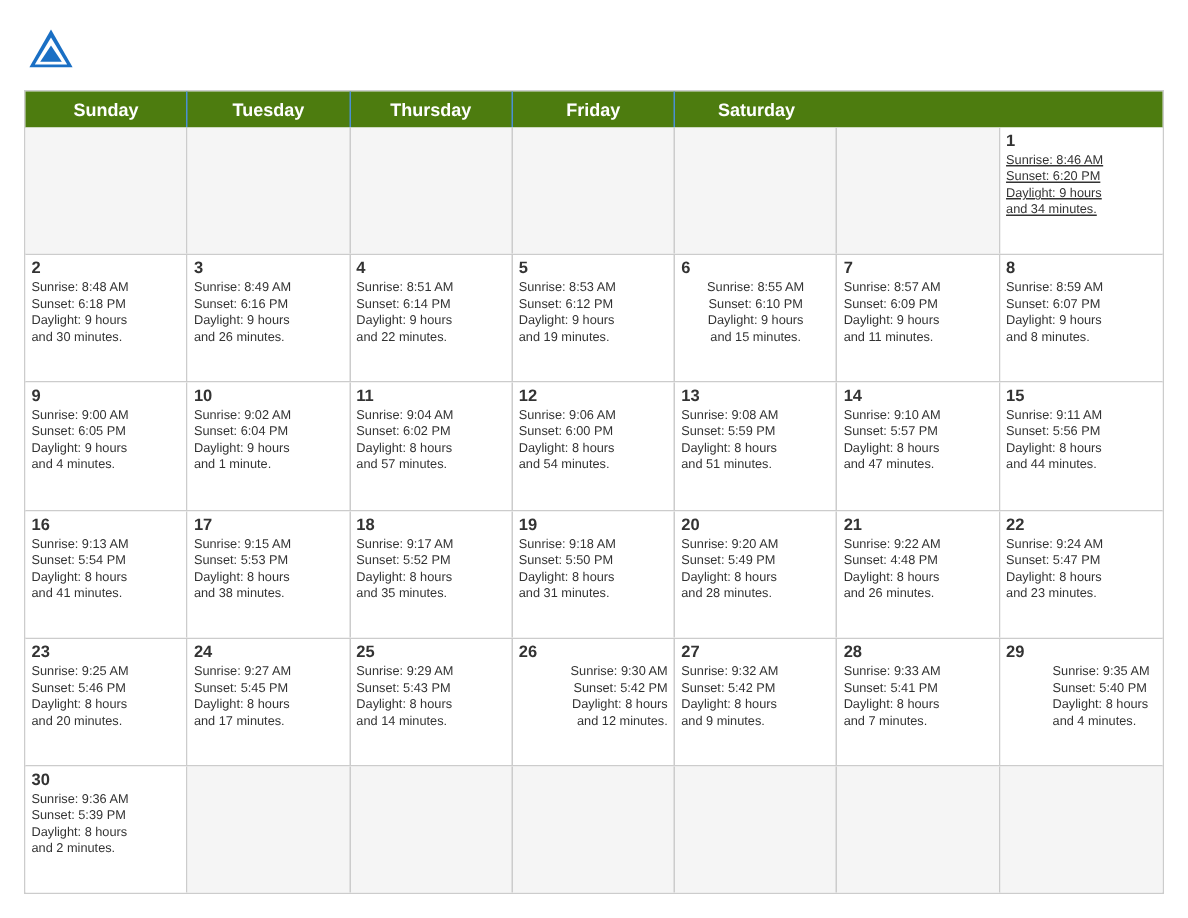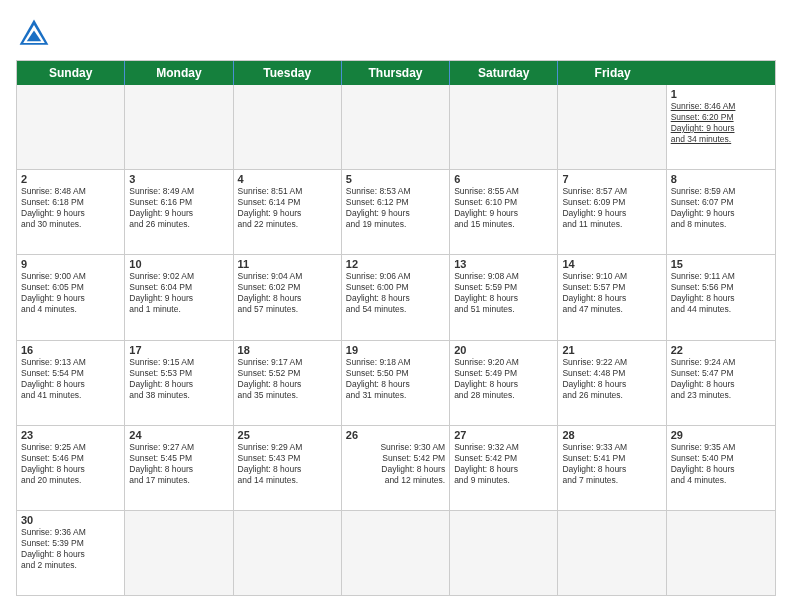--- a/index.html
+++ b/index.html
@@ -53,21 +53,21 @@
     }
     .calendar {
       flex: 1;
       display: flex;
       flex-direction: column;
       border: 1px solid #ccc;
     }
     .calendar-header {
       display: grid;
       grid-template-columns: repeat(7, 1fr);
-      background: #15803d;
+      background: #4d7c0f;
     }
     .calendar-header .day-name {
       color: #fff;
       font-size: 12px;
       font-weight: bold;
       padding: 5px 4px;
       text-align: center;
       border-right: 1px solid #4a8fd4;
     }
     .calendar-header .day-name:last-child { border-right: none; }
@@ -123,25 +123,24 @@
     </div>
     <div class="title-block">
       <div class="month-title"></div>
       <div class="location"></div>
     </div>
   </div>
 
   <div class="calendar">
     <div class="calendar-header">
     <div class="day-name">Sunday</div>
-        <div class="day-name">Monday</div>
         <div class="day-name">Tuesday</div>
         <div class="day-name">Thursday</div>
+        <div class="day-name">Friday</div>
         <div class="day-name">Saturday</div>
-        <div class="day-name">Friday</div>
       </div>
     <div class="calendar-body">
     <div class="calendar-row">
           <div class="cell empty"></div>
           <div class="cell empty"></div>
           <div class="cell empty"></div>
           <div class="cell empty"></div>
           <div class="cell empty"></div>
           <div class="cell empty"></div>
           <div class="cell">
@@ -176,21 +175,21 @@
           </div>
           <div class="cell">
             <span class="cell-date">5</span>
             <div class="cell-info" style="white-space: pre-line;">Sunrise: 8:53 AM
 Sunset: 6:12 PM
 Daylight: 9 hours
 and 19 minutes.</div>
           </div>
           <div class="cell">
             <span class="cell-date">6</span>
-            <div class="cell-info" style="white-space: pre-line;">Sunrise: 8:55 AM
+            <div class="cell-info" style="white-space: pre-line; text-align: center;">Sunrise: 8:55 AM
 Sunset: 6:10 PM
 Daylight: 9 hours
 and 15 minutes.</div>
           </div>
           <div class="cell">
             <span class="cell-date">7</span>
             <div class="cell-info" style="white-space: pre-line;">Sunrise: 8:57 AM
 Sunset: 6:09 PM
 Daylight: 9 hours
 and 11 minutes.</div>
@@ -343,21 +342,21 @@
           </div>
           <div class="cell">
             <span class="cell-date">28</span>
             <div class="cell-info" style="white-space: pre-line;">Sunrise: 9:33 AM
 Sunset: 5:41 PM
 Daylight: 8 hours
 and 7 minutes.</div>
           </div>
           <div class="cell">
             <span class="cell-date">29</span>
-            <div class="cell-info" style="white-space: pre-line;">Sunrise: 9:35 AM
+            <div class="cell-info" style="white-space: pre-line; margin-left: 31px;">Sunrise: 9:35 AM
 Sunset: 5:40 PM
 Daylight: 8 hours
 and 4 minutes.</div>
           </div>
         </div>
         <div class="calendar-row">
           <div class="cell">
             <span class="cell-date">30</span>
             <div class="cell-info" style="white-space: pre-line;">Sunrise: 9:36 AM
 Sunset: 5:39 PM

